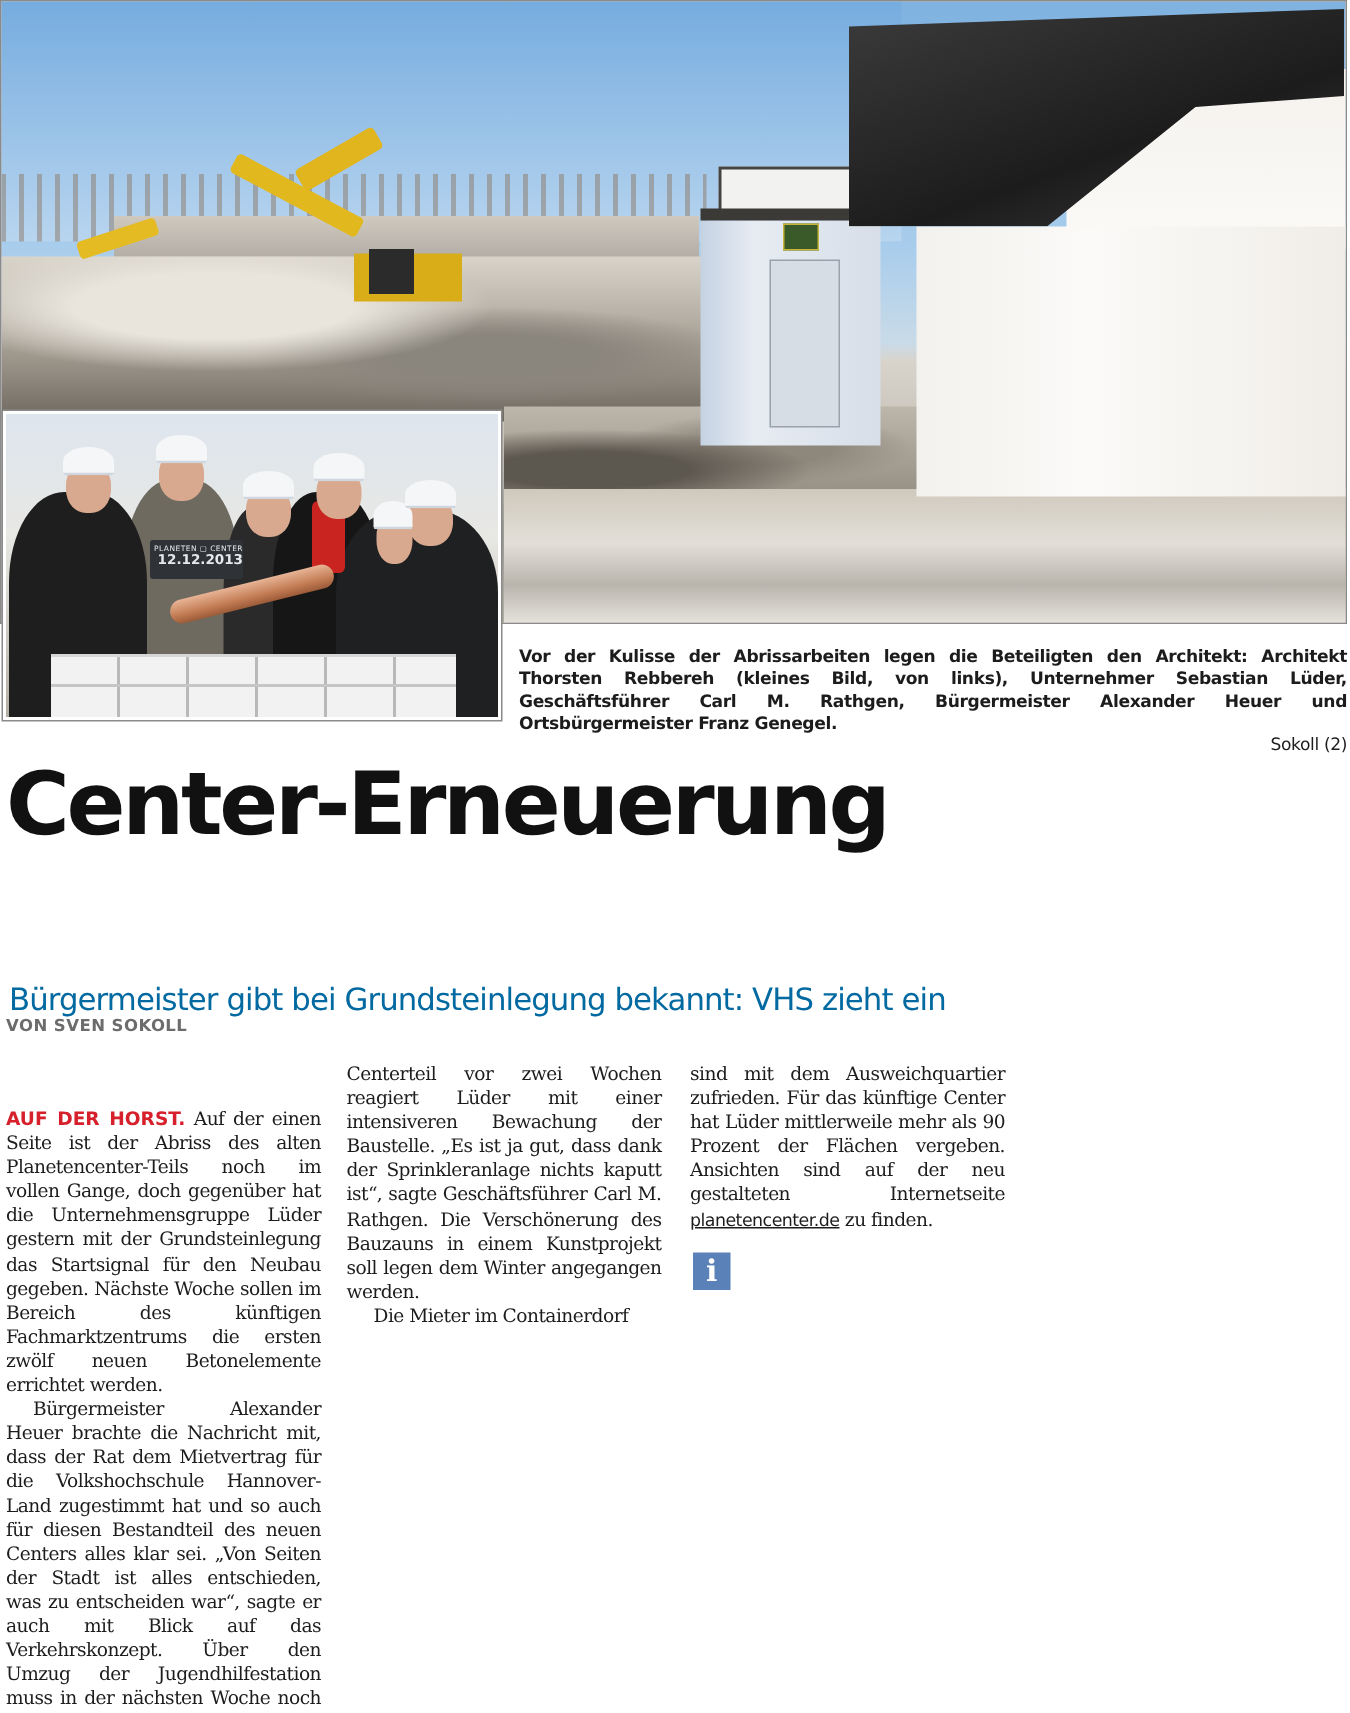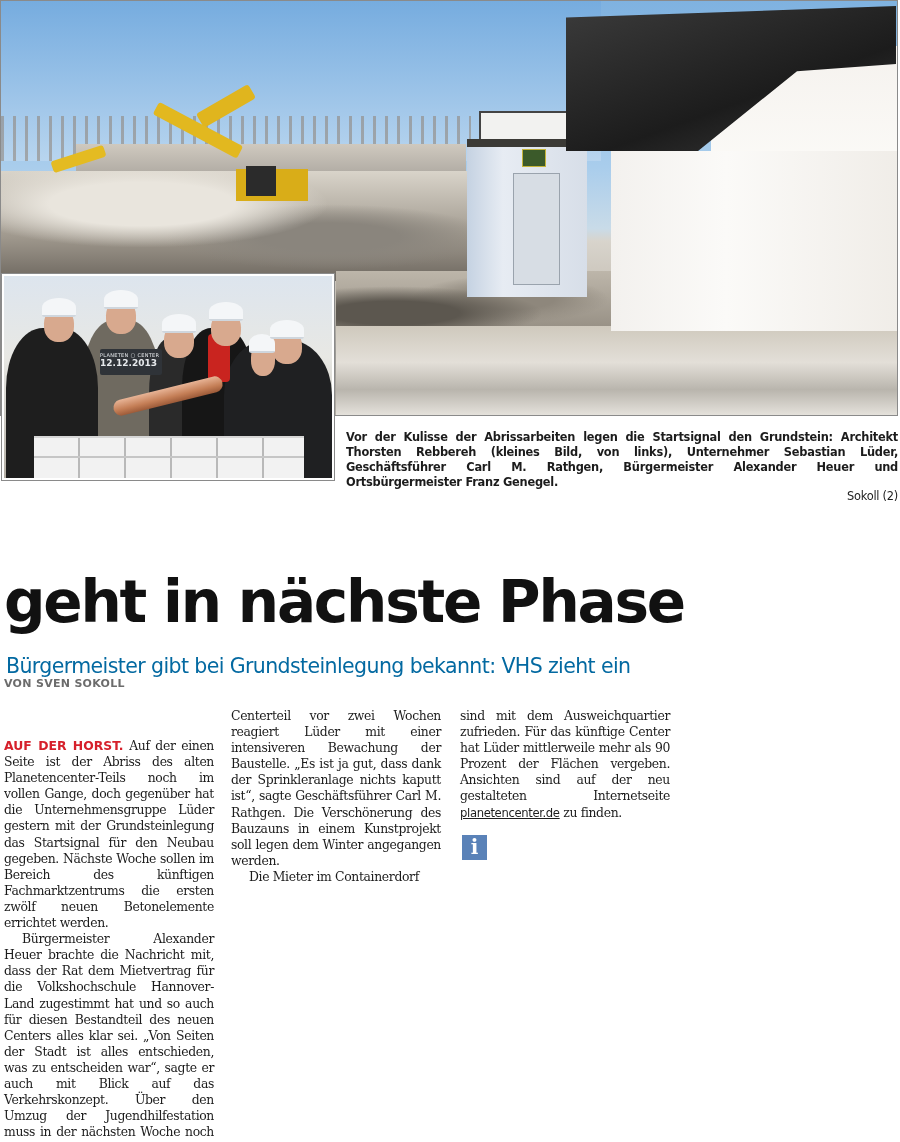--- a/index.html
+++ b/index.html
@@ -42,21 +42,21 @@
   .scarf { position:absolute; left:204px; top:58px; width:22px; height:48px; background:#c9241f; border-radius:4px; }
   .head { position:absolute; width:30px; height:34px; background:#d8a98e; border-radius:45%; }
   .helmet { position:absolute; width:34px; height:17px; background:#f4f6f8; border-radius:50% 50% 10% 10%; border-bottom:2px solid #cfd6dd; }
   .h1 { left:38px; top:22px; } .hh1 { left:40px; top:32px; }
   .h2 { left:100px; top:14px; } .hh2 { left:102px; top:24px; }
   .h3 { left:158px; top:38px; } .hh3 { left:160px; top:48px; }
   .h4 { left:205px; top:26px; } .hh4 { left:207px; top:36px; }
   .h5 { left:245px; top:58px; width:26px; } .hh5 { left:247px; top:66px; width:24px; }
   .h6 { left:266px; top:44px; } .hh6 { left:268px; top:54px; }
   .tube { position:absolute; left:108px; top:112px; width:112px; height:16px; background:linear-gradient(180deg,#e8b496,#c47e56 60%,#9c5a38); border-radius:8px; transform:rotate(-14deg); }
-  .sign-plate { position:absolute; left:96px; top:73px; width:62px; height:26px; background:#2f3338; border-radius:2px; color:#e6e9ec; font-family:"DejaVu Sans", sans-serif; text-align:left; }
+  .sign-plate { position:absolute; left:96px; top:84px; width:62px; height:26px; background:#2f3338; border-radius:2px; color:#e6e9ec; font-family:"DejaVu Sans", sans-serif; text-align:right; }
   .sign-brand { font-size:5px; letter-spacing:.3px; padding-top:3px; }
   .sign-date { font-size:9px; font-weight:bold; line-height:11px; }
   .bricks { position:absolute; left:30px; bottom:0; width:270px; height:40px; background:
       repeating-linear-gradient(90deg,#f2f2f2 0 44px,#b9b9b9 44px 46px),
       #eee; border-top:2px solid #d6d6d6; }
   .bricks::after { content:""; position:absolute; left:0; right:0; top:18px; height:2px; background:#c6c6c6; }
 
   
   .caption { position:absolute; left:346px; top:430px; width:552px; font-family:"DejaVu Sans", sans-serif; font-size:11.4px; line-height:15px; font-weight:bold; text-align:justify; color:#1c1c1c; letter-spacing:-0.25px; }
   .caption .credit { font-weight:normal; float:right;margin-top:14px; }
@@ -125,27 +125,26 @@
   <div class="helmet h6"></div>
   <div class="sign-plate">
     <div class="sign-brand">PLANETEN ▢ CENTER</div>
     <div class="sign-date">12.12.2013</div>
   </div>
   <div class="tube"></div>
   <div class="bricks"></div>
 </div>
 
 <div class="caption">
-  <span>Vor der Kulisse der Abrissarbeiten legen die Startsignal den Grundstein: Architekt Thorsten Rebbereh (kleines Bild, von links), Unternehmer Sebastian Lüder, Geschäftsführer Carl M. Rathgen, Bürgermeister Alexander Heuer und Ortsbürgermeister Franz Genegel.</span>
+  <span>Vor der Kulisse der Abrissarbeiten legen die Beteiligten den Architekt: Architekt Thorsten Rebbereh (kleines Bild, von links), Unternehmer Sebastian Lüder, Geschäftsführer Carl M. Rathgen, Bürgermeister Alexander Heuer und Ortsbürgermeister Franz Genegel.</span>
   <span class="credit">Sokoll (2)</span>
 </div>
 
 <h1 class="headline">
-  <br>
-  <span>geht in nächste Phase</span>
+  <span>Center-Erneuerung</span><br>
 </h1>
 <div class="subhead">Bürgermeister gibt bei Grundsteinlegung bekannt: VHS zieht ein</div>
 
 <div class="byline">VON SVEN SOKOLL</div>
 
 <div class="col col1">
   <p><span class="dateline">AUF DER HORST.</span><span> Auf der einen Seite ist der Abriss des alten Planetencenter-Teils noch im vollen Gange, doch gegenüber hat die Unternehmensgruppe Lüder gestern mit der Grundsteinlegung das Startsignal für den Neubau gegeben. Nächste Woche sollen im Bereich des künftigen Fachmarktzentrums die ersten zwölf neuen Betonelemente errichtet werden.</span></p>
   <p class="indent">Bürgermeister Alexander Heuer brachte die Nachricht mit, dass der Rat dem Mietvertrag für die Volkshochschule Hannover-Land zugestimmt hat und so auch für diesen Bestandteil des neuen Centers alles klar sei. „Von Seiten der Stadt ist alles entschieden, was zu entscheiden war“, sagte er auch mit Blick auf das Verkehrskonzept. Über den Umzug der Jugendhilfestation muss in der nächsten Woche noch die Regionsversammlung entscheiden.</p>
 
 </div>

